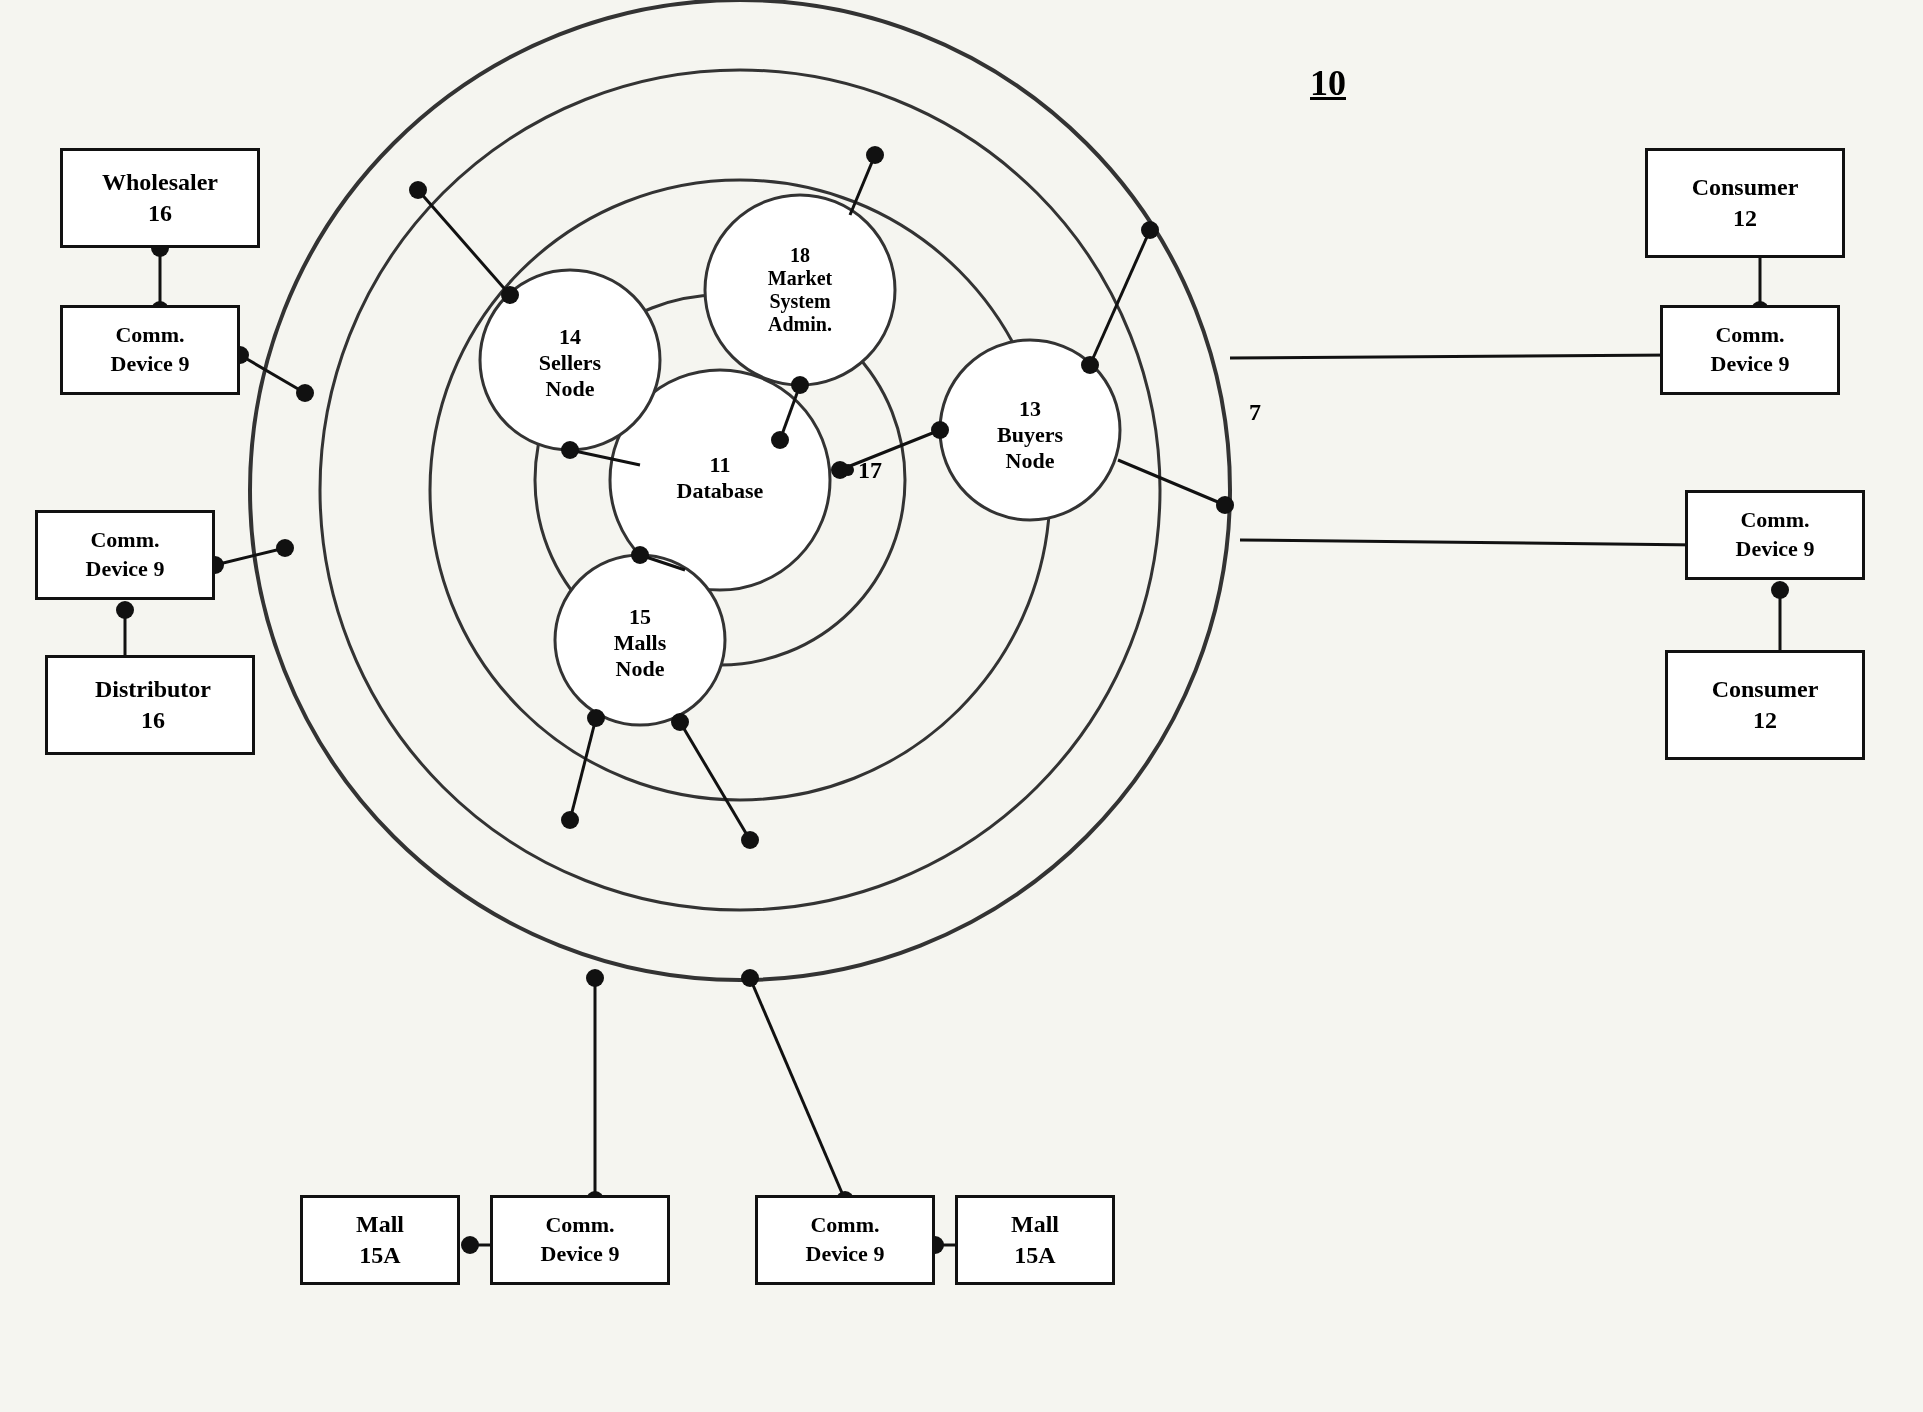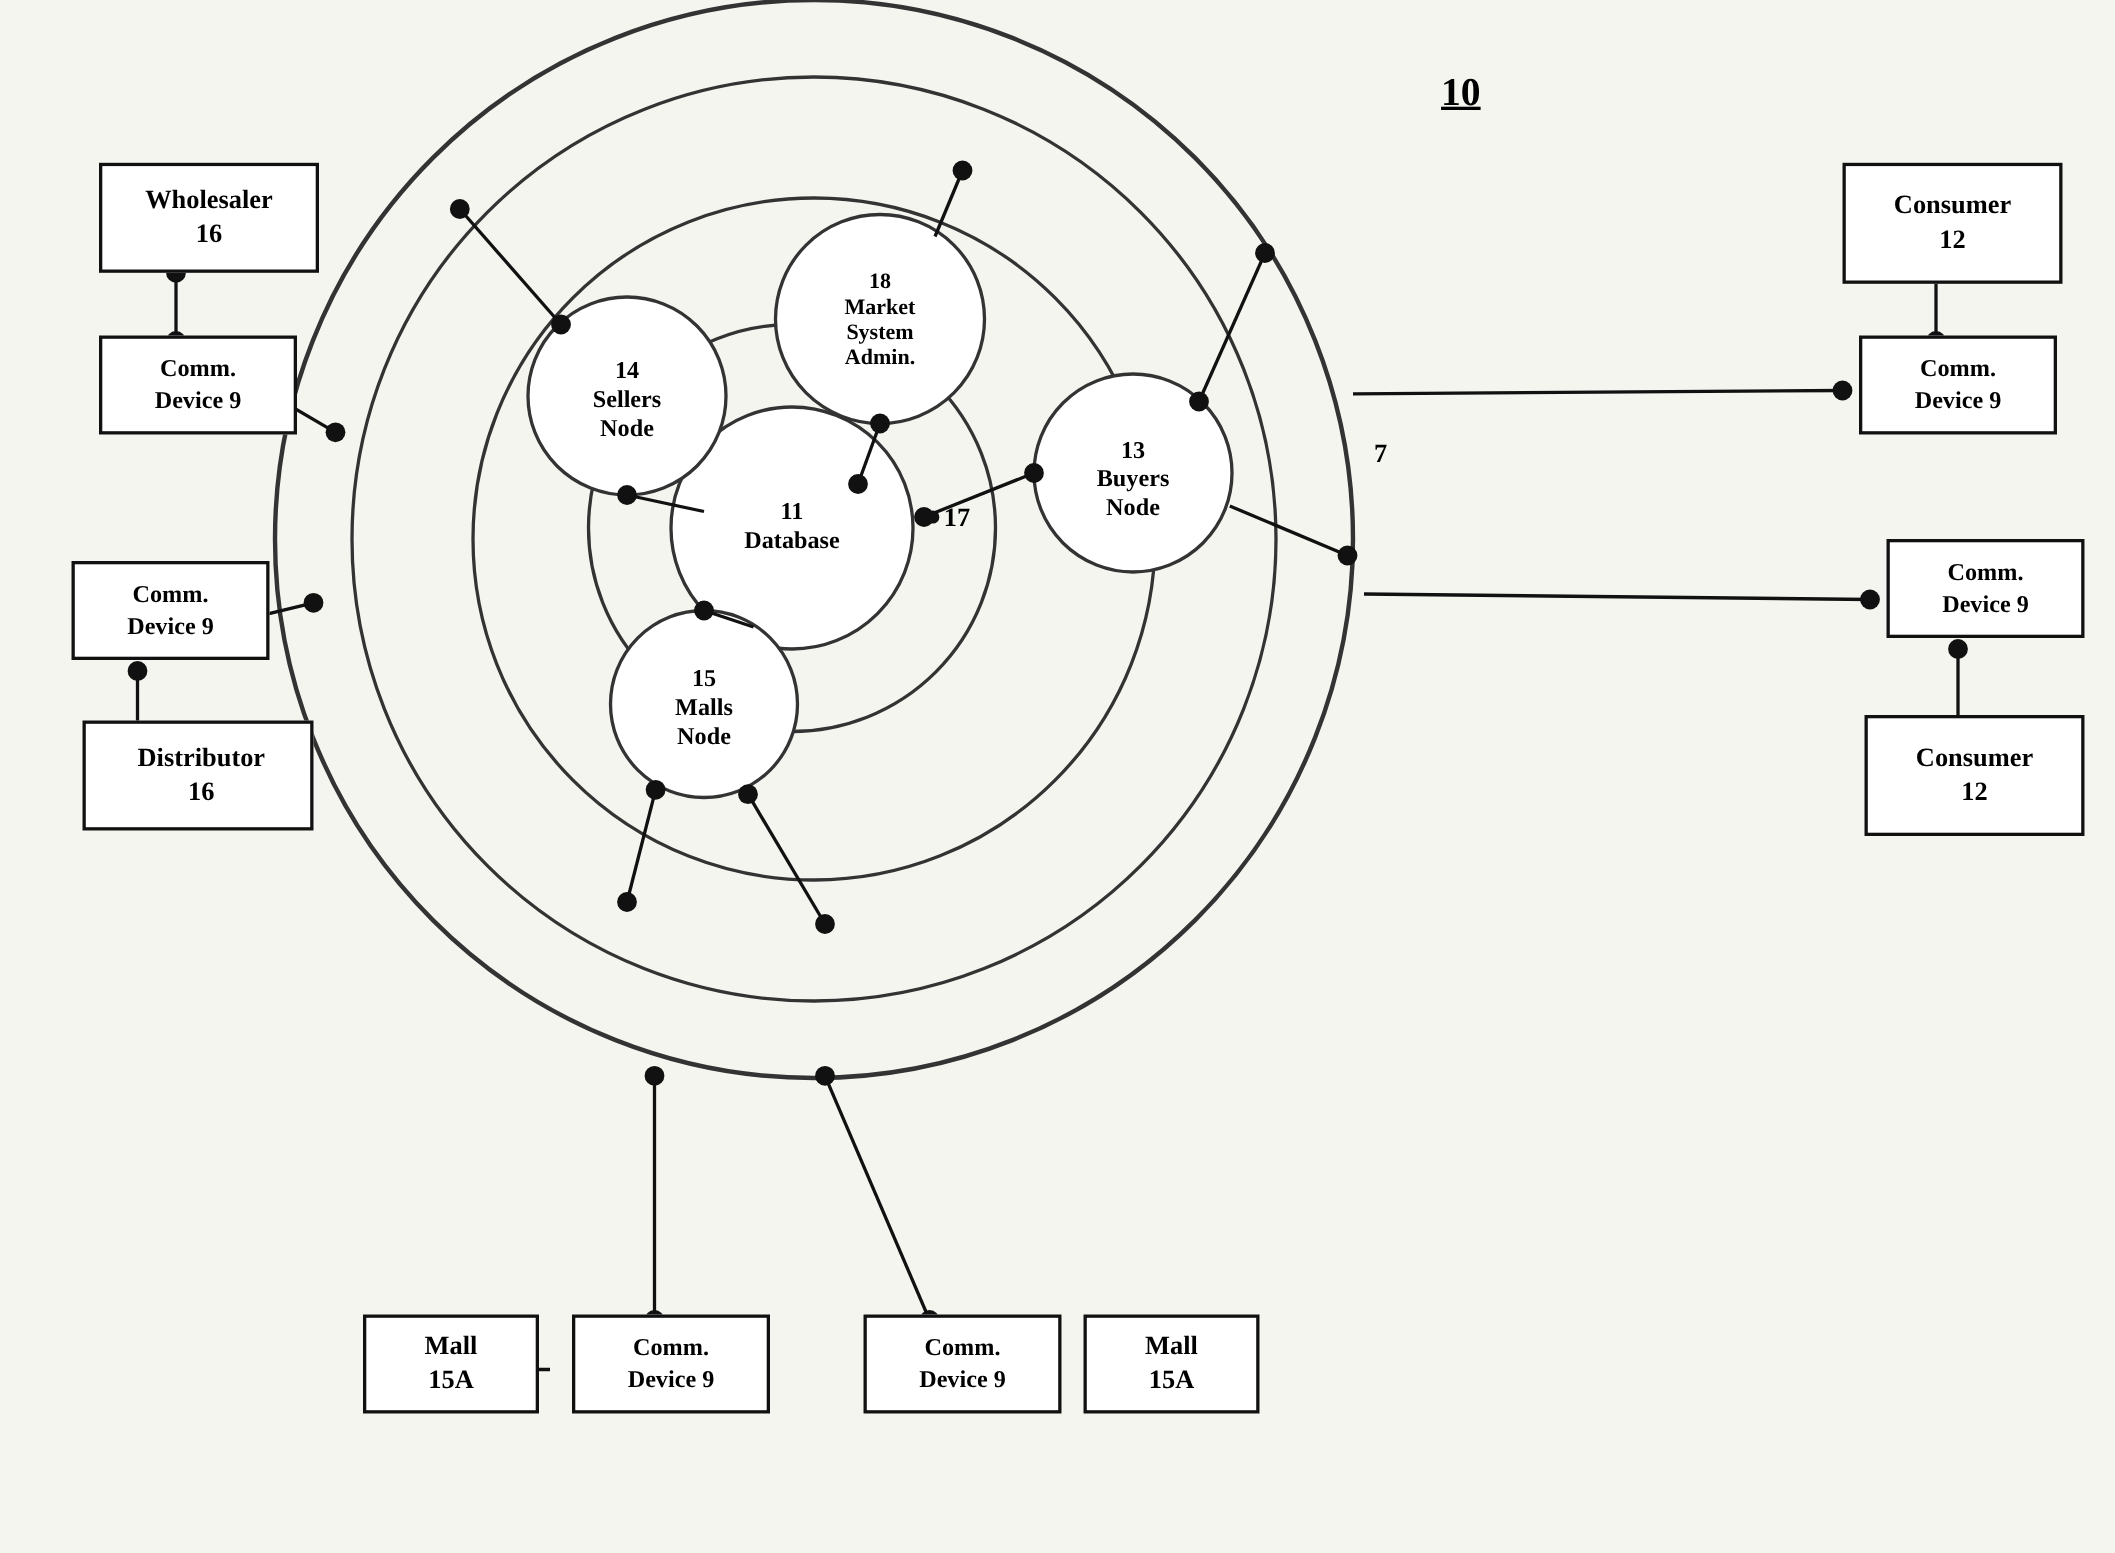--- a/index.html
+++ b/index.html
@@ -28,21 +28,20 @@
       border: 3px solid #111;
       background: #fff;
       display: flex;
       align-items: center;
       justify-content: center;
       text-align: center;
       font-size: 22px;
       font-weight: bold;
       padding: 6px 10px;
       line-height: 1.3;
-      margin-left: 30px;
     }
     .diagram-title {
       position: absolute;
       font-size: 36px;
       font-weight: bold;
       text-decoration: underline;
       top: 62px;
       left: 1310px;
     }
   </style>

